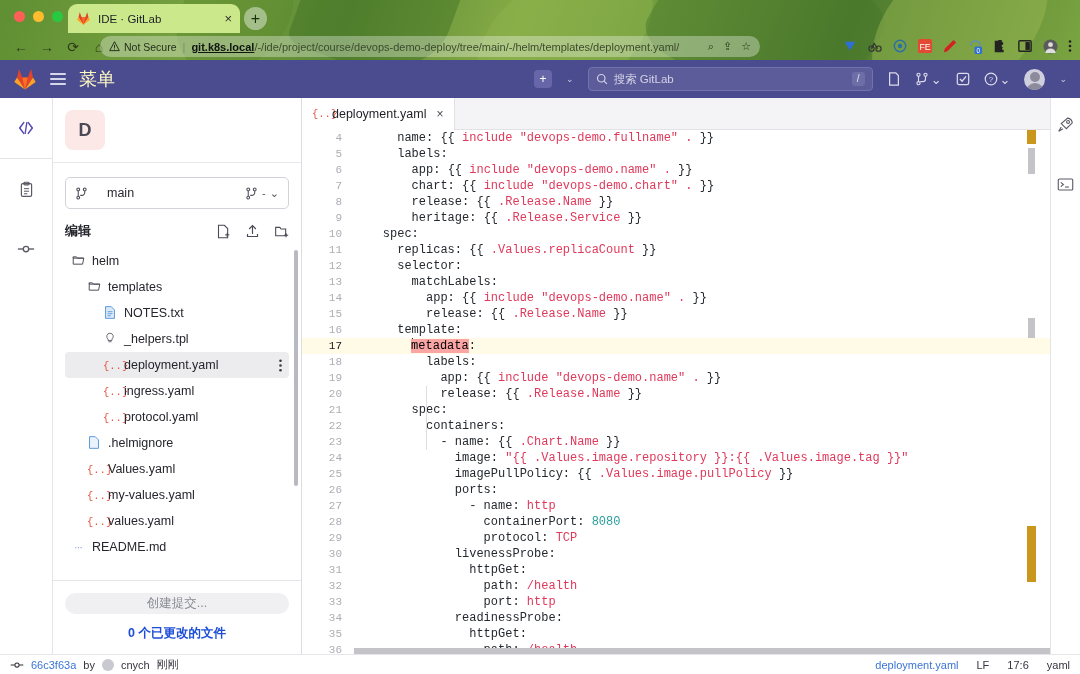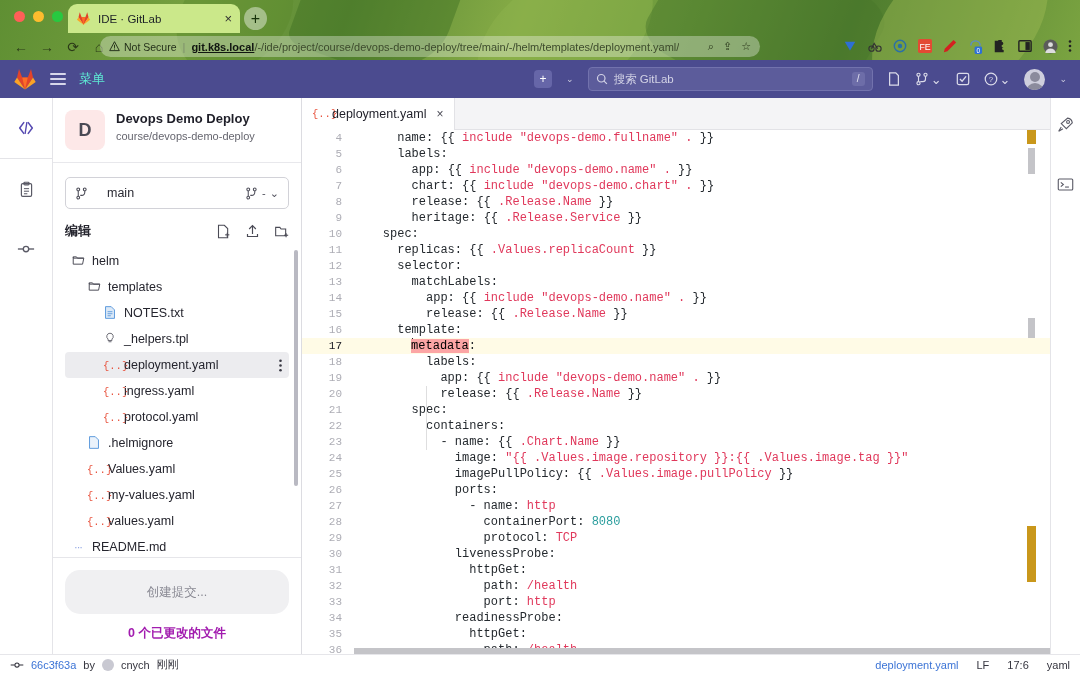--- a/index.html
+++ b/index.html
@@ -52,21 +52,21 @@
   .ext { width:15px; height:15px; display:block; position:relative; }
 
   
   .gl-header {
     position:absolute; left:0; top:60px; width:1080px; height:38px;
     background:#4b4b8f; display:flex; align-items:center; padding:0 13px; gap:13px;
   }
   .gl-logo { width:24px; height:24px; }
   .gl-hamb { display:flex; flex-direction:column; gap:3px; width:16px; }
   .gl-hamb i { display:block; height:2px; background:#d6d6ea; border-radius:1px; }
-  .gl-menu-label { color:#5eead4; font-size:13px; }
+  .gl-menu-label { color:#fef9c3; font-size:18px; }
   .gl-right { margin-left:auto; display:flex; align-items:center; gap:14px; }
   .gl-plus {
     width:18px;height:18px;border-radius:4px;background:#6666a8;color:#fff;font-size:12px;
     display:flex;align-items:center;justify-content:center;
   }
   .gl-caret { color:#ccccdf; font-size:9px; }
   .gl-search {
     width:285px; height:24px; background:#5c5c9b; border:1px solid #7272ad; border-radius:4px;
     display:flex; align-items:center; padding:0 7px; gap:6px;
   }
@@ -103,23 +103,23 @@
 
   .tree { flex:1; overflow:hidden; position:relative; padding:2px 12px 0 12px; }
   .tree-scroll { position:absolute; right:3px; top:4px; width:4px; height:236px; background:#b9b9c2; border-radius:2px; }
   .node { height:26px; display:flex; align-items:center; gap:7px; border-radius:4px; padding:0 6px; font-size:12.5px; color:#25252e; position:relative; }
   .node.sel { background:#ececef; }
   .node .kebab { position:absolute; right:7px; color:#3a3a44; font-size:12px; letter-spacing:0; line-height:8px; }
   .ficon { width:14px; flex:0 0 14px; text-align:center; font-size:11px; }
   .ficon.yaml { color:#e8543f; font-family:"Liberation Mono", monospace; font-size:10.5px; }
 
   .panel-foot { border-top:1px solid #e6e6ea; padding:12px; }
-  .commit-btn { height:44px; background:#f0f0f2; border-radius:15px; color:#8a8a94; font-size:12.5px;
+  .commit-btn { height:21px; background:#f0f0f2; border-radius:15px; color:#8a8a94; font-size:12.5px;
     display:flex; align-items:center; justify-content:center; }
-  .changed-files { text-align:center; font-size:12.5px; color:#a21caf; font-weight:700; margin-top:11px; }
+  .changed-files { text-align:center; font-size:12.5px; color:#1d4ed8; font-weight:700; margin-top:11px; }
 
   
   .editor { flex:1; display:flex; flex-direction:column; min-width:0; position:relative; background:#fff; }
   .tabbar { height:32px; background:#f4f4f6; border-bottom:1px solid #e2e2e6; display:flex; }
   .etab { height:32px; background:#fff; border-right:1px solid #e2e2e6; display:flex; align-items:center;
     gap:6px; padding:0 10px; font-size:12.5px; color:#1f1f29; }
   .etab .x { color:#4c4c57; font-size:12px; margin-left:4px; }
   .code-wrap { flex:1; position:relative; overflow:hidden; }
   .code {
     position:absolute; left:0; top:0; right:0; bottom:0;
@@ -341,24 +341,20 @@
             <circle cx="10" cy="10" r="3" fill="none" stroke="#5a5a66" stroke-width="1.5"></circle>
             <line x1="1" y1="10" x2="6.8" y2="10" stroke="#5a5a66" stroke-width="1.5"></line>
             <line x1="13.2" y1="10" x2="19" y2="10" stroke="#5a5a66" stroke-width="1.5"></line>
           </svg>
       </div>
     </div>
 
     <div class="panel">
       <div class="proj-head">
         <div class="proj-avatar">D</div>
-        <div>
-          <div class="proj-name">Devops Demo Deploy</div>
-          <div class="proj-path">course/devops-demo-deploy</div>
-        </div>
       </div>
 
       <div class="branch-box">
         <svg width="13" height="13" viewBox="0 0 16 16">
             <circle cx="4" cy="3" r="1.7" fill="none" stroke="#4a4a55" stroke-width="1.3"></circle>
             <circle cx="4" cy="13" r="1.7" fill="none" stroke="#4a4a55" stroke-width="1.3"></circle>
             <circle cx="12" cy="3" r="1.7" fill="none" stroke="#4a4a55" stroke-width="1.3"></circle>
             <line x1="4" y1="4.8" x2="4" y2="11.2" stroke="#4a4a55" stroke-width="1.3"></line>
             <path d="M12 4.8 v2 a3.5 3.5 0 0 1 -3.5 3.5 h-2" fill="none" stroke="#4a4a55" stroke-width="1.3"></path>
           </svg>

